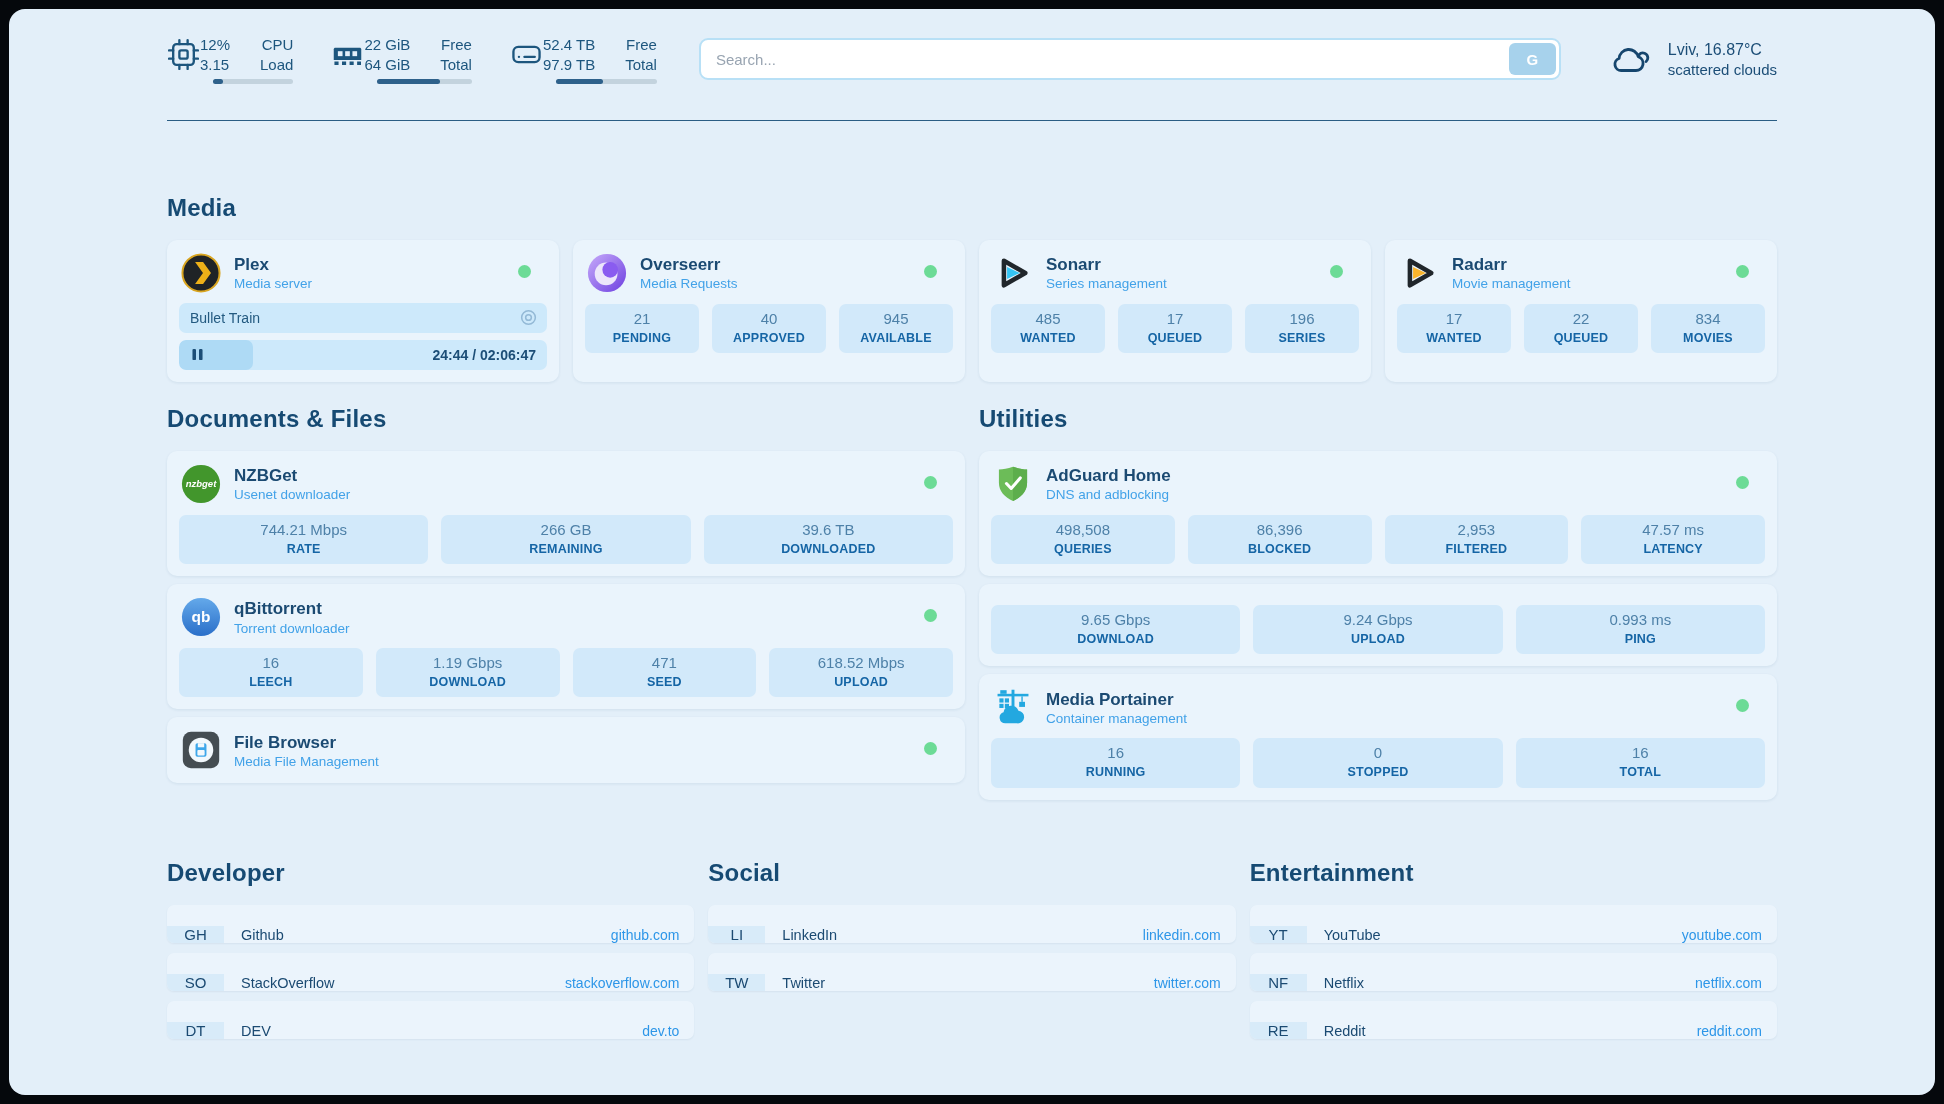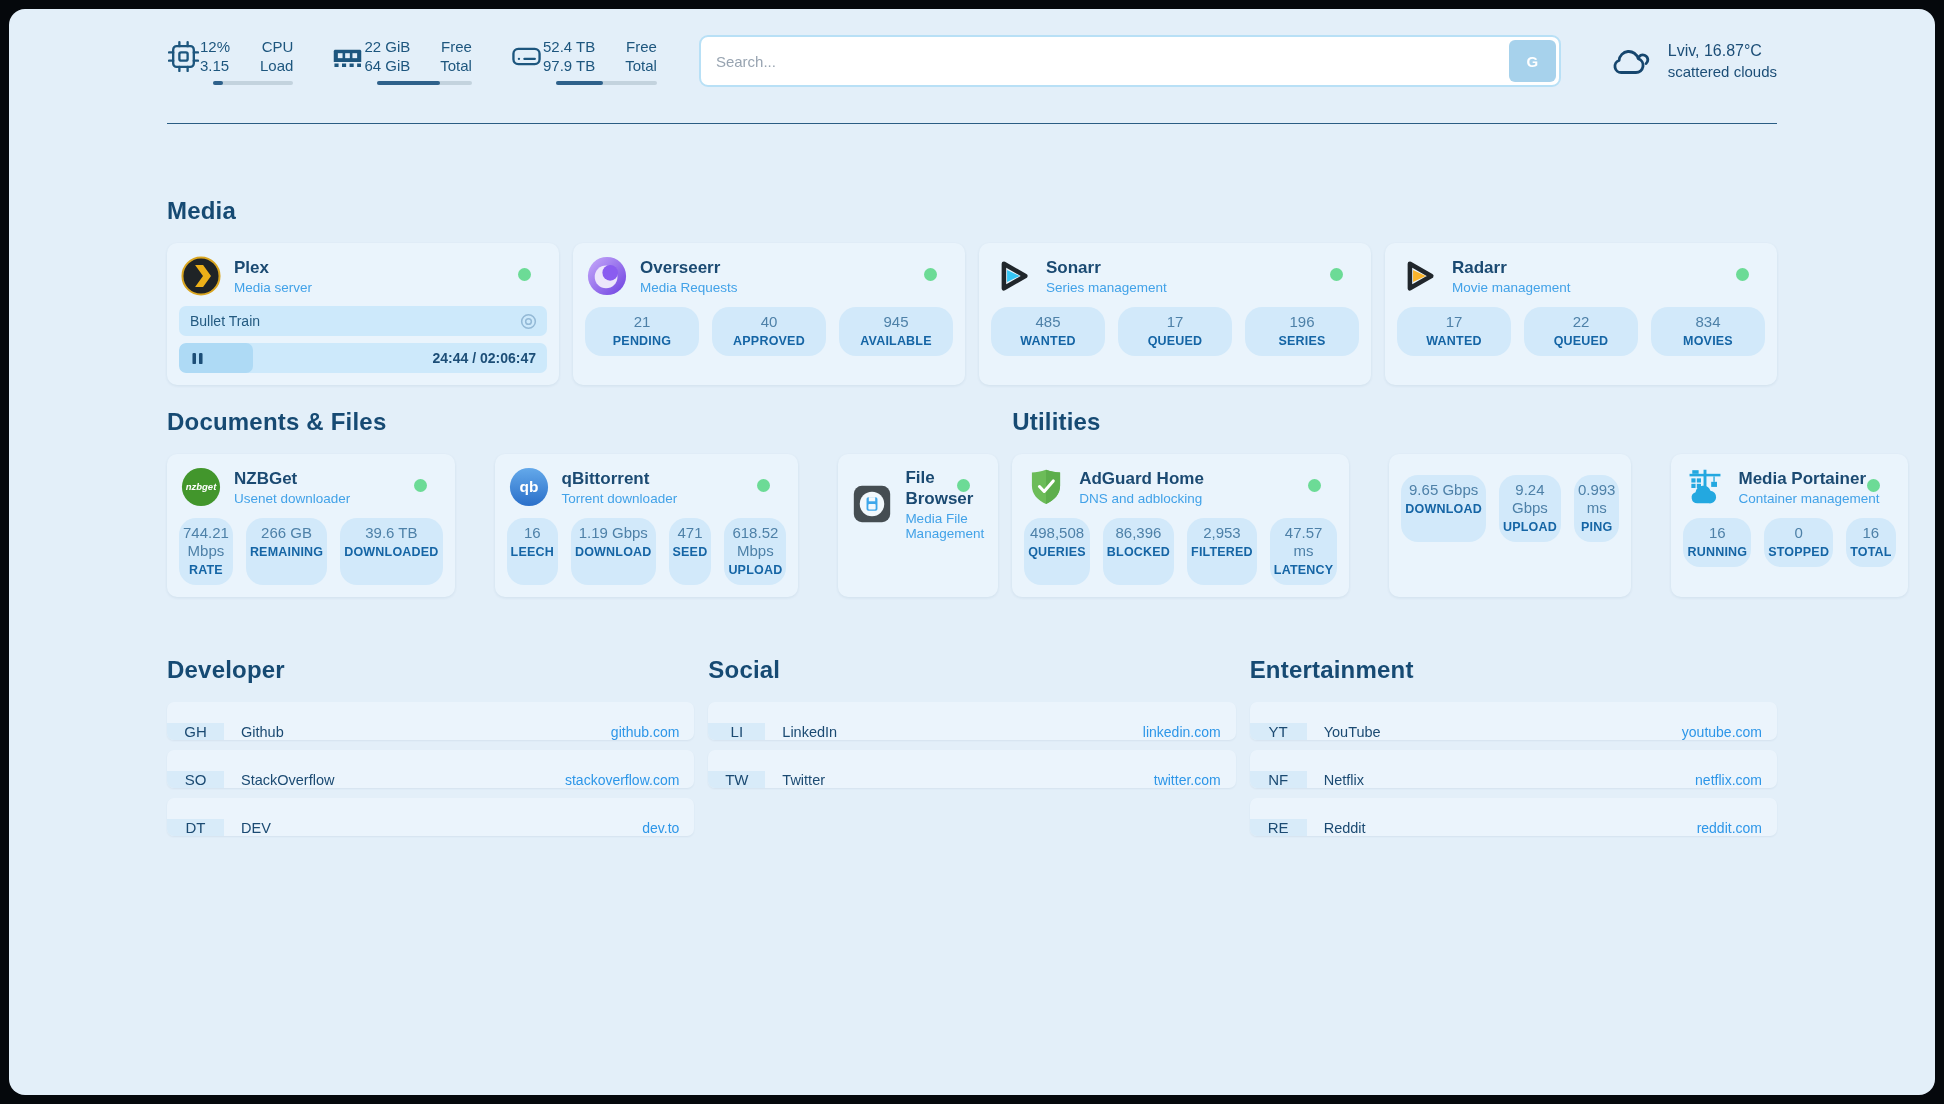--- a/index.html
+++ b/index.html
@@ -15,21 +15,21 @@
   .res-main{display:flex;align-items:center;}
   .icon svg{display:block;width:100%;height:100%}
   .res-icon{width:33px;height:33px;color:#1d567e}
   .res-cols{display:flex;gap:30px}
   .res-col{display:flex;flex-direction:column;justify-content:center;font-size:15px;line-height:1.3;color:#1d567e;font-weight:500}
   .res-col.labels{align-items:flex-end}
   .res-bar{align-self:stretch;height:4.5px;background:#c3d3de;border-radius:3px;margin:5px 0 0 46px}
   .res-fill{height:100%;background:#2e618b;border-radius:3px}
 
   .search{flex:1;display:flex;align-items:center;position:relative;margin:0 48px 0 42px}
-  .search input{width:100%;height:52px;background:#ffffff;border:2px solid #b8e0f6;border-radius:9px;padding:0 62px 0 15px;font-size:15px;color:#235a80;outline:none;font-family:inherit}
+  .search input{width:100%;height:42px;background:#ffffff;border:2px solid #b8e0f6;border-radius:9px;padding:0 62px 0 15px;font-size:15px;color:#235a80;outline:none;font-family:inherit}
   .search input::placeholder{color:#98a4b1}
   .search-btn{position:absolute;right:5px;top:5px;bottom:5px;width:47px;background:#a7d2ec;border:none;border-radius:6px;color:#fff;font-weight:700;font-size:15px;font-family:inherit;cursor:pointer}
 
   .weather{display:flex;align-items:center;gap:13px}
   .weather-icon{width:46px;height:36px;color:#16466e}
   .weather-line1{font-size:16px;font-weight:500;color:#1c4e77;line-height:1.35}
   .weather-line2{font-size:15px;color:#1c4e77;line-height:1.3}
 
   .divider{margin-top:36px;border-top:1.7px solid #2a5d84}
 
@@ -39,34 +39,34 @@
   .media-grid{display:grid;grid-template-columns:repeat(4,1fr);gap:14px;margin-top:17px}
 
   .card{background:#eaf4fc;border-radius:10px;padding:11px 12px 12px;box-shadow:0 1px 3px rgba(23,74,115,.09);cursor:pointer}
   .card-header{display:flex;align-items:center;gap:13px;position:relative;padding:2px 2px 1px}
   .svc-icon{width:40px;height:40px;flex:0 0 auto}
   .svc-name{font-size:17px;font-weight:600;color:#1b4a72;line-height:1.25}
   .svc-desc{font-size:13.5px;color:#42a2e8;margin-top:1px}
   .status-dot{position:absolute;right:16px;top:14px;width:13px;height:13px;border-radius:50%;background:#6cdb96}
 
   .stats{display:flex;gap:13px;margin-top:10px}
-  .stat{flex:1;background:#d2e9fa;border-radius:17px;text-align:center;padding:6px 4px 8px}
+  .stat{flex:1;background:#d2e9fa;border-radius:7px;text-align:center;padding:6px 4px 8px}
   .stat-value{font-size:15px;color:#4e81a8;line-height:1.2}
   .stat-label{font-size:12.5px;font-weight:700;color:#1565a5;margin-top:3px;letter-spacing:.2px;line-height:1.15}
 
   .media-widget{margin-top:9px;display:flex;flex-direction:column;gap:7px}
   .media-title-row{height:30px;background:#cde9fb;border-radius:7px;display:flex;align-items:center;justify-content:space-between;padding:0 9px 0 11px;font-size:14px;font-weight:500;color:#235a80}
   .player-settings{width:19px;height:19px}
   .media-progress-row{height:30px;background:#cde9fb;border-radius:7px;position:relative;display:flex;align-items:center;overflow:hidden}
   .media-fill{position:absolute;top:0;bottom:0;left:0;background:#aedaf5;border-radius:7px}
   .pause{width:15px;height:15px;margin-left:11px;position:relative;z-index:1}
   .media-time{margin-left:auto;margin-right:11px;font-size:14px;font-weight:600;color:#1c4e77;position:relative;z-index:1}
 
   .two-col{display:grid;grid-template-columns:1fr 1fr;gap:14px;margin-top:22px}
-  .col-section .cards{display:flex;flex-direction:row;gap:40px;margin-top:17px}
+  .col-section .cards{display:flex;flex-direction:column;gap:8px;margin-top:17px}
 
   
   .bookmarks-grid{display:grid;grid-template-columns:repeat(3,1fr);gap:14px;margin-top:58px}
   .bm-list{display:flex;flex-direction:column;gap:10px;margin-top:17px}
   .bm-item{display:flex;align-items:flex-end;height:38px;background:#ebf4fc;border-radius:7px;overflow:hidden;text-decoration:none;box-shadow:0 1px 2px rgba(23,74,115,.07);cursor:pointer}
   .bm-abbr{width:57px;background:#d8ebf9;display:flex;align-items:center;justify-content:center;font-size:15px;font-weight:500;color:#1b4a72}
   .bm-name{display:flex;align-items:center;padding-left:17px;font-size:14.5px;font-weight:500;color:#1b4a72}
   .bm-url{margin-left:auto;display:flex;align-items:center;padding-right:15px;font-size:14px;color:#2d96e8}
 </style>
 </head>

